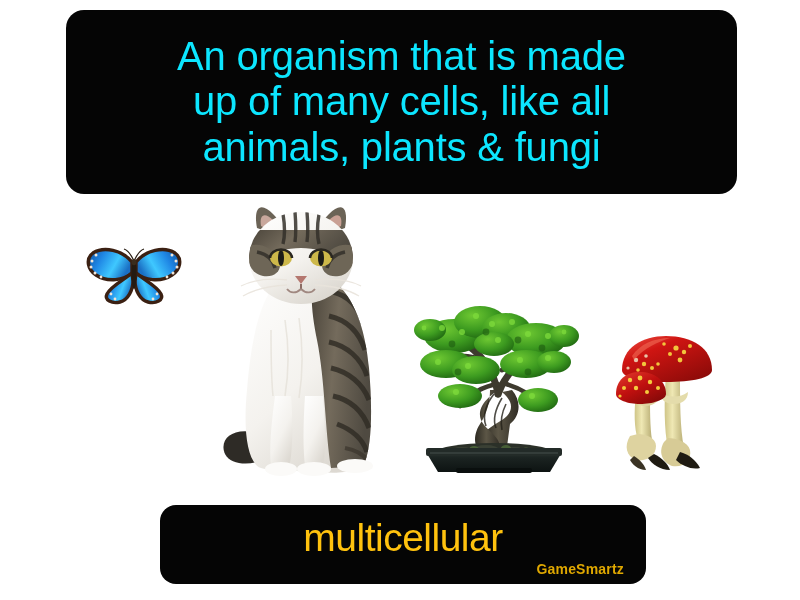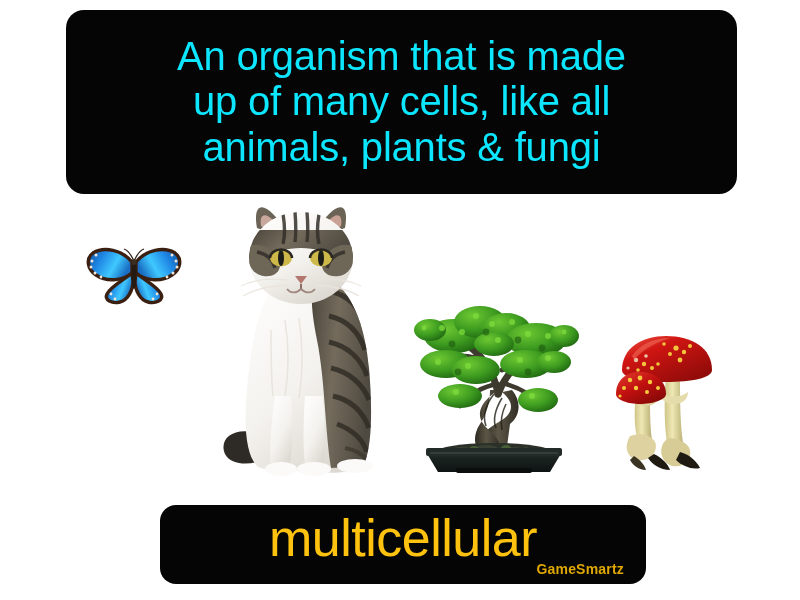--- a/index.html
+++ b/index.html
@@ -107,21 +107,21 @@
   #term-text {
     position: absolute;
     left: 0;
     top: 2px;
     width: 486px;
     height: 62px;
     line-height: 62px;
     text-align: center;
     color: #ffc20e;
     font-family: "Liberation Sans", sans-serif;
-    font-size: 52px;
+    font-size: 39px;
     font-weight: 400;
     letter-spacing: -0.5px;
   }
   #watermark {
     position: absolute;
     right: 22px;
     bottom: 7px;
     color: #e0a800;
     font-family: "Liberation Sans", sans-serif;
     font-size: 14px;

